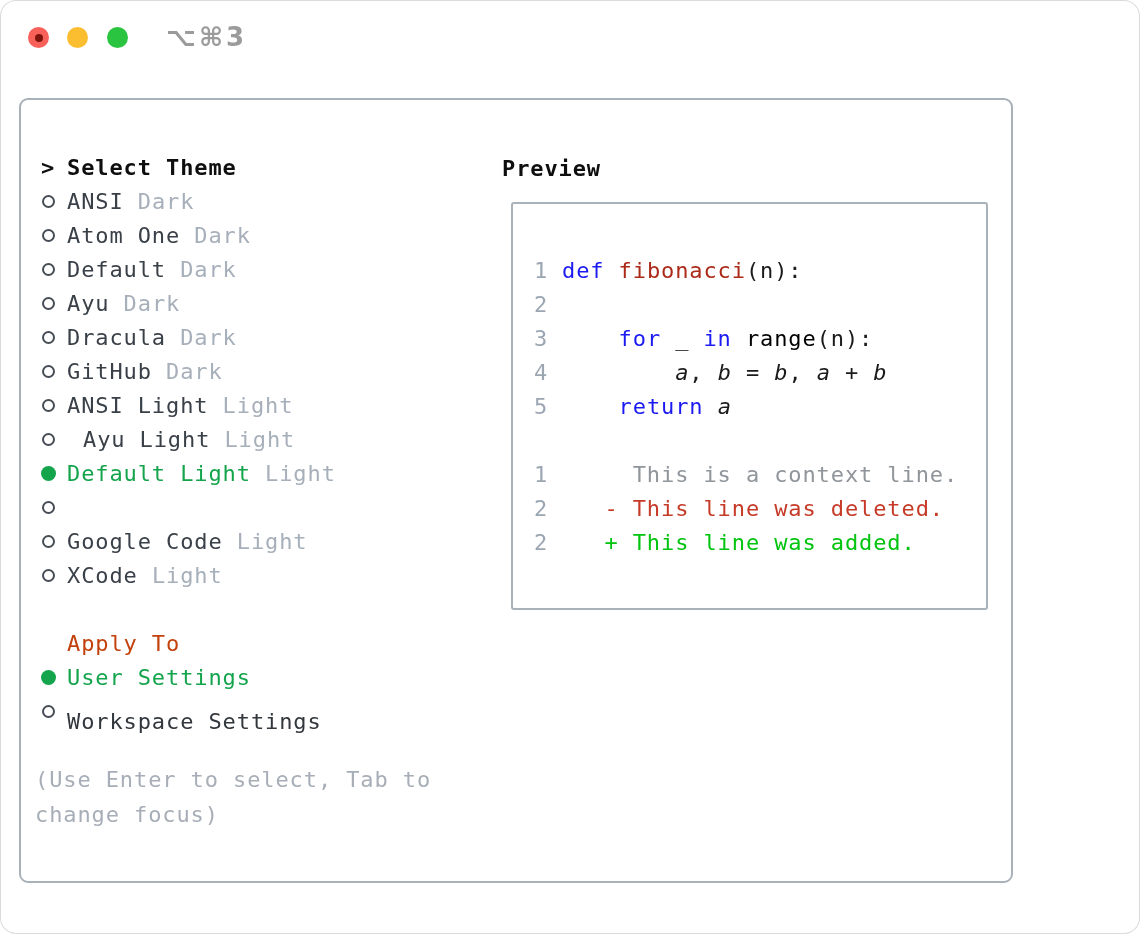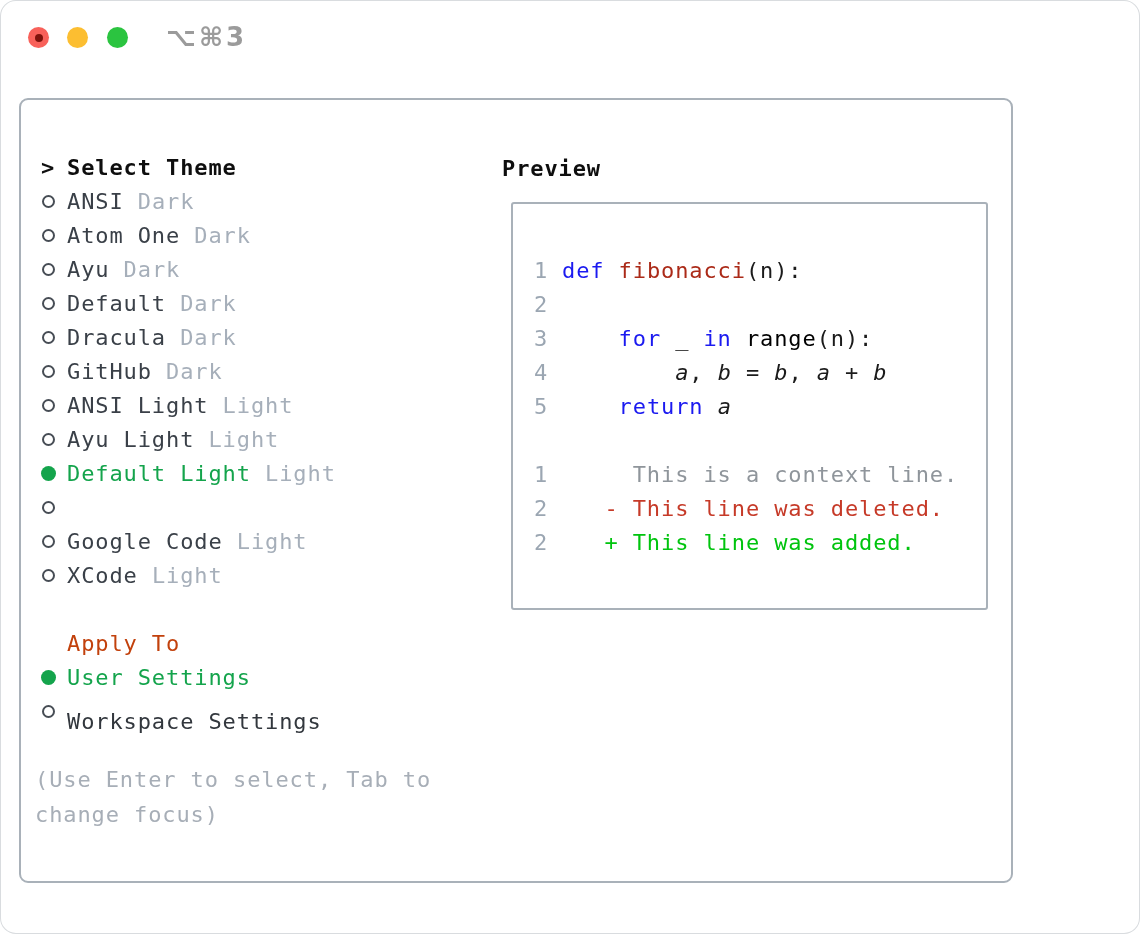--- a/index.html
+++ b/index.html
@@ -97,51 +97,51 @@
           <div class="row">
             <span class="marker-cell">
               <span class="radio"></span>
             </span>
             <span class="label-cell"><span class="name" style="color: rgb(58, 64, 72);">Atom One</span><span> </span><span class="variant" style="color: rgb(166, 175, 186);">Dark</span></span>
           </div>
           <div class="row">
             <span class="marker-cell">
               <span class="radio"></span>
             </span>
+            <span class="label-cell"><span class="name" style="color: rgb(58, 64, 72);">Default</span><span> </span><span class="variant" style="color: rgb(166, 175, 186);">Dark</span></span>
+          </div>
+          <div class="row">
+            <span class="marker-cell">
+              <span class="radio"></span>
+            </span>
             <span class="label-cell"><span class="name" style="color: rgb(58, 64, 72);">Ayu</span><span> </span><span class="variant" style="color: rgb(166, 175, 186);">Dark</span></span>
           </div>
           <div class="row">
             <span class="marker-cell">
               <span class="radio"></span>
             </span>
-            <span class="label-cell"><span class="name" style="color: rgb(58, 64, 72);">Default</span><span> </span><span class="variant" style="color: rgb(166, 175, 186);">Dark</span></span>
-          </div>
-          <div class="row">
-            <span class="marker-cell">
-              <span class="radio"></span>
-            </span>
             <span class="label-cell"><span class="name" style="color: rgb(58, 64, 72);">Dracula</span><span> </span><span class="variant" style="color: rgb(166, 175, 186);">Dark</span></span>
           </div>
           <div class="row">
             <span class="marker-cell">
               <span class="radio"></span>
             </span>
             <span class="label-cell"><span class="name" style="color: rgb(58, 64, 72);">GitHub</span><span> </span><span class="variant" style="color: rgb(166, 175, 186);">Dark</span></span>
           </div>
           <div class="row">
             <span class="marker-cell">
               <span class="radio"></span>
             </span>
             <span class="label-cell"><span class="name" style="color: rgb(58, 64, 72);">ANSI Light</span><span> </span><span class="variant" style="color: rgb(166, 175, 186);">Light</span></span>
           </div>
           <div class="row">
             <span class="marker-cell">
               <span class="radio"></span>
             </span>
-            <span class="label-cell"><span class="name" style="color: rgb(58, 64, 72);">Ayu Light</span><span> </span><span class="variant" style="color: rgb(166, 175, 186);">Light</span></span>
+            <span class="label-cell"><span class="name" style="color: rgb(58, 64, 72); margin-left: 16px;">Ayu Light</span><span> </span><span class="variant" style="color: rgb(166, 175, 186);">Light</span></span>
           </div>
           <div class="row selected">
             <span class="marker-cell">
               <span class="radio on" style="background: rgb(20, 164, 76);"></span>
             </span>
             <span class="label-cell"><span class="name" style="color: rgb(20, 164, 76);">Default Light</span><span> </span><span class="variant" style="color: rgb(166, 175, 186);">Light</span></span>
           </div>
           <div class="row">
             <span class="marker-cell">
               <span class="radio"></span>

